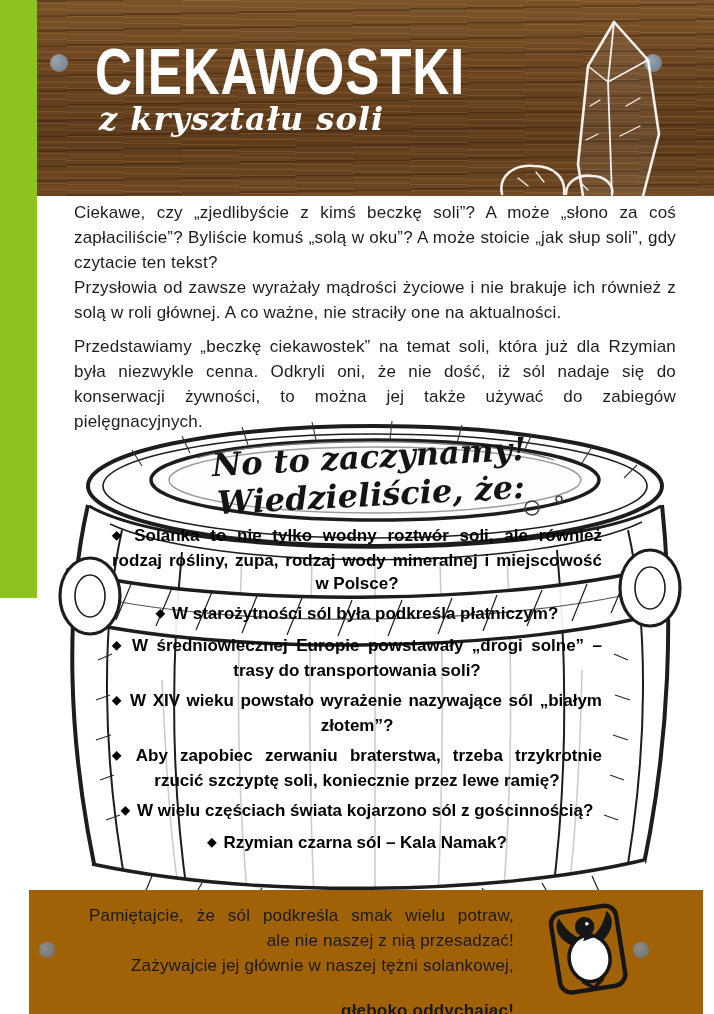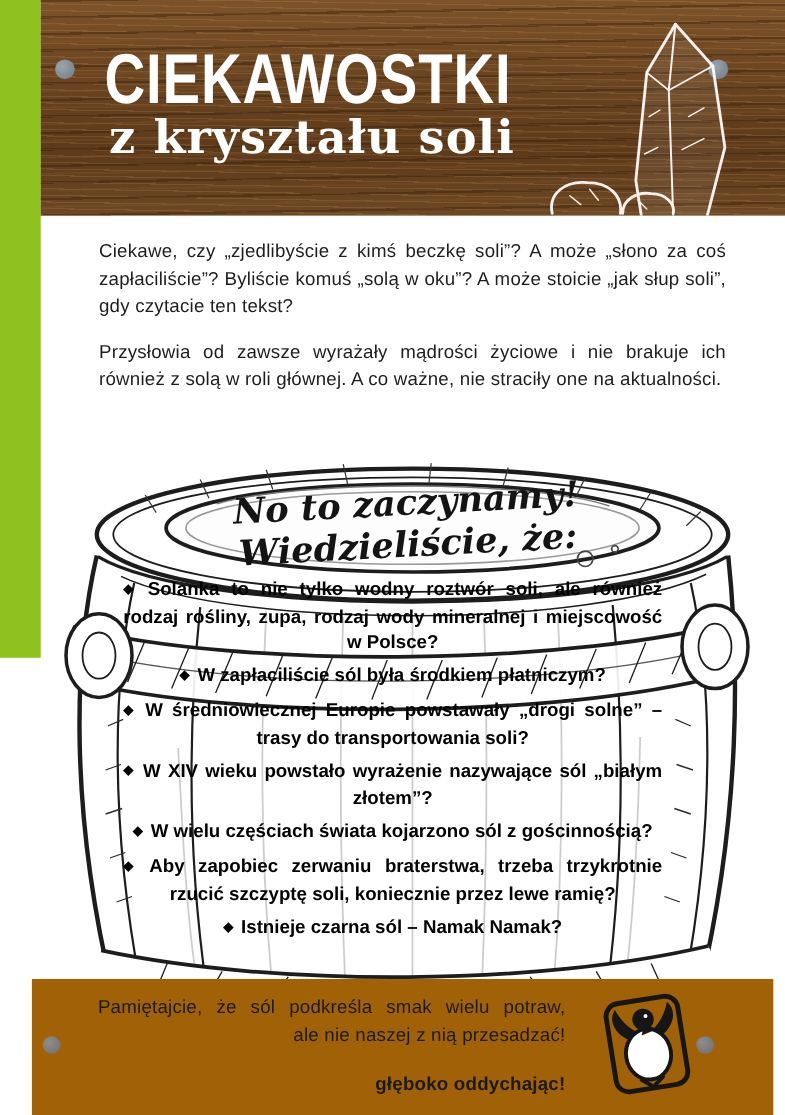--- a/index.html
+++ b/index.html
@@ -22,27 +22,27 @@
   .screw-h{width:18px;height:18px;background:radial-gradient(circle at 35% 35%,#9aa5ae,#6e7a84);}
   .screw-hl{left:13px;top:54px;}
   .screw-hr{left:607px;top:54px;}
   .title{
     position:absolute;left:58px;top:40px;margin:0;
     font-size:64px;line-height:1;font-weight:700;color:#ffffff;letter-spacing:1px;
     transform:scaleX(.80);transform-origin:left top;white-space:nowrap;
   }
   .subtitle{
     position:absolute;left:62px;top:100px;
-    font-family:"DejaVu Serif",serif;font-weight:700;
-    font-size:42px;line-height:1.2;color:#ffffff;white-space:nowrap;letter-spacing:1px;
+    font-family:"DejaVu Serif",serif;font-style:italic;font-weight:700;
+    font-size:32px;line-height:1.2;color:#ffffff;white-space:nowrap;letter-spacing:1px;
   }
   .crystal{position:absolute;right:2px;bottom:0;width:250px;height:180px;}
   
   .intro{position:absolute;left:74px;top:200px;width:602px;z-index:2;}
-  .para{margin:16px;font-size:17px;line-height:25px;text-align:justify;letter-spacing:.2px;}
+  .para{margin:0;font-size:17px;line-height:25px;text-align:justify;letter-spacing:.2px;}
   .para-gap{margin-top:9px;}
   
   .barrel{position:absolute;left:62px;top:420px;width:610px;height:480px;z-index:2;overflow:visible;}
   .barrel-heading{
     position:absolute;left:150px;top:438px;width:440px;z-index:3;
     text-align:center;transform:rotate(-3deg);
   }
   .script-line{
     font-family:"DejaVu Serif",serif;font-style:italic;font-weight:700;
     font-size:32px;line-height:38px;color:#141414;white-space:nowrap;
@@ -88,20 +88,21 @@
         <path d="M56,162 l10,8 M74,156 l8,10" stroke-width="1.3"></path>
         <path d="M104,178 C104,166 116,158 130,160 C144,160 152,170 150,178"></path>
         <path d="M118,166 l8,8" stroke-width="1.2"></path>
       </g>
     </svg>
   </header>
 
   <section class="intro">
     <p class="para">Ciekawe, czy „zjedlibyście z kimś beczkę soli”? A może „słono za coś zapłaciliście”? Byliście komuś „solą w oku”? A może stoicie „jak słup soli”, gdy czytacie ten tekst?</p>
     <p class="para">Przysłowia od zawsze wyrażały mądrości życiowe i nie brakuje ich również z solą w roli głównej. A co ważne, nie straciły one na aktualności.</p>
+    <p class="para para-gap">Przedstawiamy „beczkę ciekawostek” na temat soli, która już dla Rzymian była niezwykle cenna. Odkryli oni, że nie dość, iż sól nadaje się do konserwacji żywności, to można jej także używać do zabiegów pielęgnacyjnych.</p>
   </section>
 
   <svg class="barrel" viewBox="0 0 610 480">
 
     <path d="M26,85 C4,180 2,320 40,480 L574,480 C612,320 610,180 600,85 C520,138 106,138 26,85 Z" fill="#ffffff"></path>
 
     <g stroke="#cccccc" stroke-width="1.6" fill="none">
       <path d="M180,136 C174,260 176,380 186,480"></path>
       <path d="M250,141 C246,262 248,384 252,480"></path>
       <path d="M313,142 C313,264 313,386 313,480"></path>
@@ -155,34 +156,35 @@
     </g>
   </svg>
 
   <div class="barrel-heading">
     <div class="script-line">No to zaczynamy!</div>
     <div class="script-line">Wiedzieliście, że:</div>
   </div>
 
   <div class="facts">
     <div class="fact"><span class="bullet">◆</span><span>Solanka to nie tylko wodny roztwór soli, ale również rodzaj rośliny, zupa, rodzaj wody mineralnej i miejscowość w Polsce?</span></div>
-    <div class="fact"><span class="bullet">◆</span><span>W zapłaciliście sól była środkiem płatniczym?</span></div>
+    <div class="fact"><span class="bullet">◆</span><span>W starożytności sól była podkreśla płatniczym?</span></div>
     <div class="fact"><span class="bullet">◆</span><span>W średniowiecznej Europie powstawały „drogi solne” – trasy do transportowania soli?</span></div>
     <div class="fact"><span class="bullet">◆</span><span>W XIV wieku powstało wyrażenie nazywające sól „białym złotem”?</span></div>
+    <div class="fact"><span class="bullet">◆</span><span>Aby zapobiec zerwaniu braterstwa, trzeba trzykrotnie rzucić szczyptę soli, koniecznie przez lewe ramię?</span></div>
     <div class="fact"><span class="bullet">◆</span><span>W wielu częściach świata kojarzono sól z gościnnością?</span></div>
-    <div class="fact"><span class="bullet">◆</span><span>Aby zapobiec zerwaniu braterstwa, trzeba trzykrotnie rzucić szczyptę soli, koniecznie przez lewe ramię?</span></div>
-    <div class="fact"><span class="bullet">◆</span><span>Istnieje czarna sól – Namak Namak?</span></div>
+    <div class="fact"><span class="bullet">◆</span><span>Rzymian czarna sól – Kala Namak?</span></div>
   </div>
 
   <footer class="footer">
     <span class="screw screw-f screw-fl"></span>
     <span class="screw screw-f screw-fr"></span>
     <div class="footer-text">
       <div class="f-line f-just">Pamiętajcie, że sól podkreśla smak wielu potraw,</div>
       <div class="f-line">ale nie naszej z nią przesadzać!</div>
+      <div class="f-line">Zażywajcie jej głównie w naszej tężni solankowej,</div>
       <div class="f-line f-bold">głęboko oddychając!</div>
     </div>
     <svg class="penguin" viewBox="0 0 90 105">
       <rect x="7" y="7" width="74" height="91" rx="13" fill="none" stroke="#161616" stroke-width="5"></rect>
       <path d="M27,46 C12,36 9,22 17,13 C22,26 28,33 36,39 Z" fill="#161616"></path>
       <path d="M61,46 C76,36 79,22 71,13 C66,26 60,33 52,39 Z" fill="#161616"></path>
       <circle cx="44" cy="27" r="11" fill="#161616"></circle>
       <circle cx="47" cy="24" r="2" fill="#ffffff"></circle>
       <ellipse cx="44" cy="63" rx="23" ry="26" fill="#ffffff" stroke="#161616" stroke-width="4"></ellipse>
       <path d="M44,33 l9,7 -13,3 z" fill="#161616"></path>

